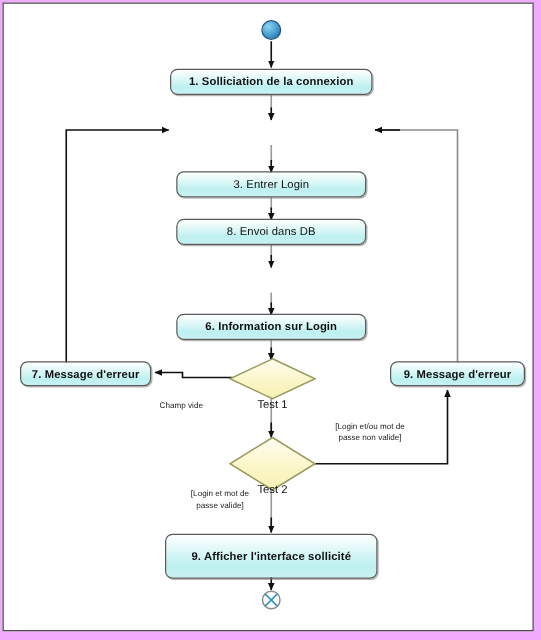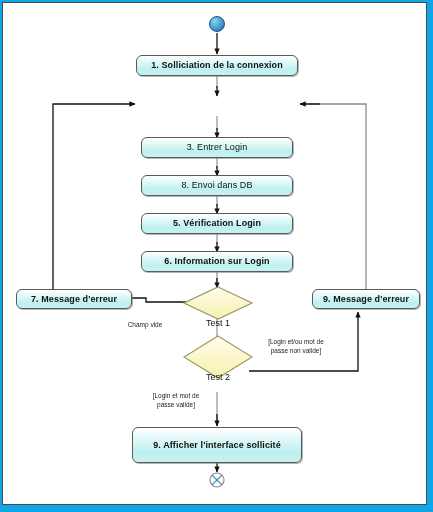--- a/index.html
+++ b/index.html
@@ -4,21 +4,21 @@
 <style>
   html, body {
     margin: 0;
     padding: 0;
     background: #ffffff;
   }
   #canvas {
     position: relative;
     width: 433px;
     height: 512px;
-    background: #0ea5e9;
+    background: #f0abfc;
     overflow: hidden;
     font-family: "Liberation Sans", sans-serif;
   }
   #frame {
     position: absolute;
     left: 2px;
     top: 2px;
     width: 425px;
     height: 503px;
     border: 1px solid #4a4a4a;
@@ -168,48 +168,45 @@
 
 
   <div class="node-box plain" style="left:141px; top:137px; width:152px; height:21px;">
     <span class="node-label">3. Entrer Login</span>
   </div>
 
   <div class="node-box plain" style="left:141px; top:175px; width:152px; height:21px;">
     <span class="node-label">8. Envoi dans DB</span>
   </div>
 
-  <div class="node-box bold" style="left:141px; top:213px; width:152px; height:21px;">
-    <span class="node-label">5. Vérification Login</span>
-  </div>
 
   <div class="node-box bold" style="left:141px; top:251px; width:152px; height:21px;align-items:center;">
     <span class="node-label">6. Information sur Login</span>
   </div>
 
-  <div class="node-box bold" style="left:16px; top:289px; width:116px; height:20px;">
+  <div class="node-box bold" style="left:16px; top:289px; width:105px; height:20px;">
     <span class="node-label">7. Message d'erreur</span>
   </div>
 
   <div class="node-box bold" style="left:312px; top:289px; width:108px; height:20px;">
     <span class="node-label">9. Message d'erreur</span>
   </div>
 
   <div class="node-box bold" style="left:132px; top:427px; width:170px; height:36px;">
     <span class="node-label">9. Afficher l'interface sollicité</span>
   </div>
 
   <div class="decision" style="left:183px; top:286px; width:70px; height:34px;">
     <svg class="diamond-shape" viewBox="0 0 70 34" preserveAspectRatio="none">
       <polygon points="35,1 69,17 35,33 1,17" fill="url(#diamondFill)" stroke="#9a9a60" stroke-width="1.2"></polygon>
     </svg>
     <span class="decision-label">Test 1</span>
   </div>
 
-  <div class="decision" style="left:183px; top:335px; width:70px; height:44px;text-align:right;">
+  <div class="decision" style="left:183px; top:349px; width:70px; height:44px;text-align:right;">
     <svg class="diamond-shape" viewBox="0 0 70 44" preserveAspectRatio="none">
       <polygon points="35,1 69,22 35,43 1,22" fill="url(#diamondFill)" stroke="#9a9a60" stroke-width="1.2"></polygon>
     </svg>
     <span class="decision-label">Test 2</span>
   </div>
 
   <div class="end-node" style="left:209px; top:472px;">
     <svg viewBox="0 0 16 16" width="16" height="16">
       <circle cx="8" cy="8" r="7" fill="#ffffff" stroke="#8c8c8c" stroke-width="1.2"></circle>
       <line x1="3.1" y1="3.1" x2="12.9" y2="12.9" stroke="#2f8fc0" stroke-width="1.2"></line>

